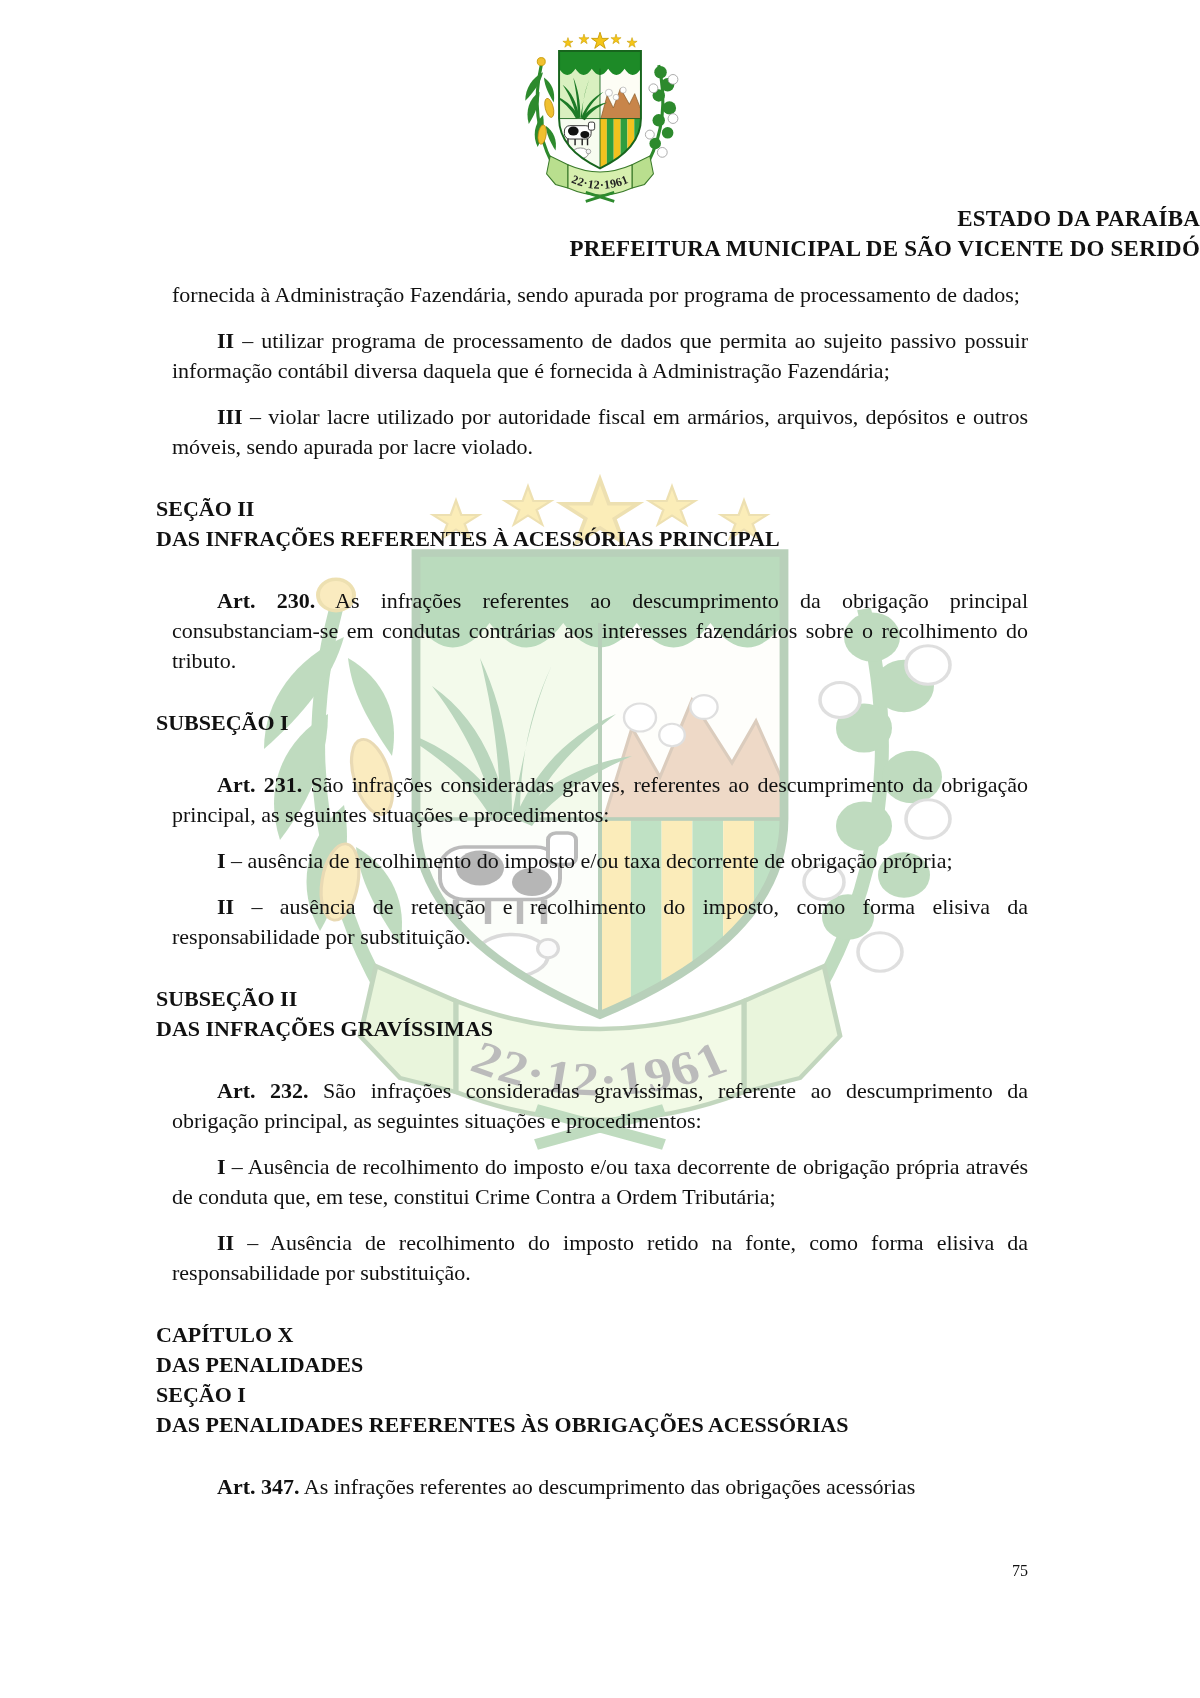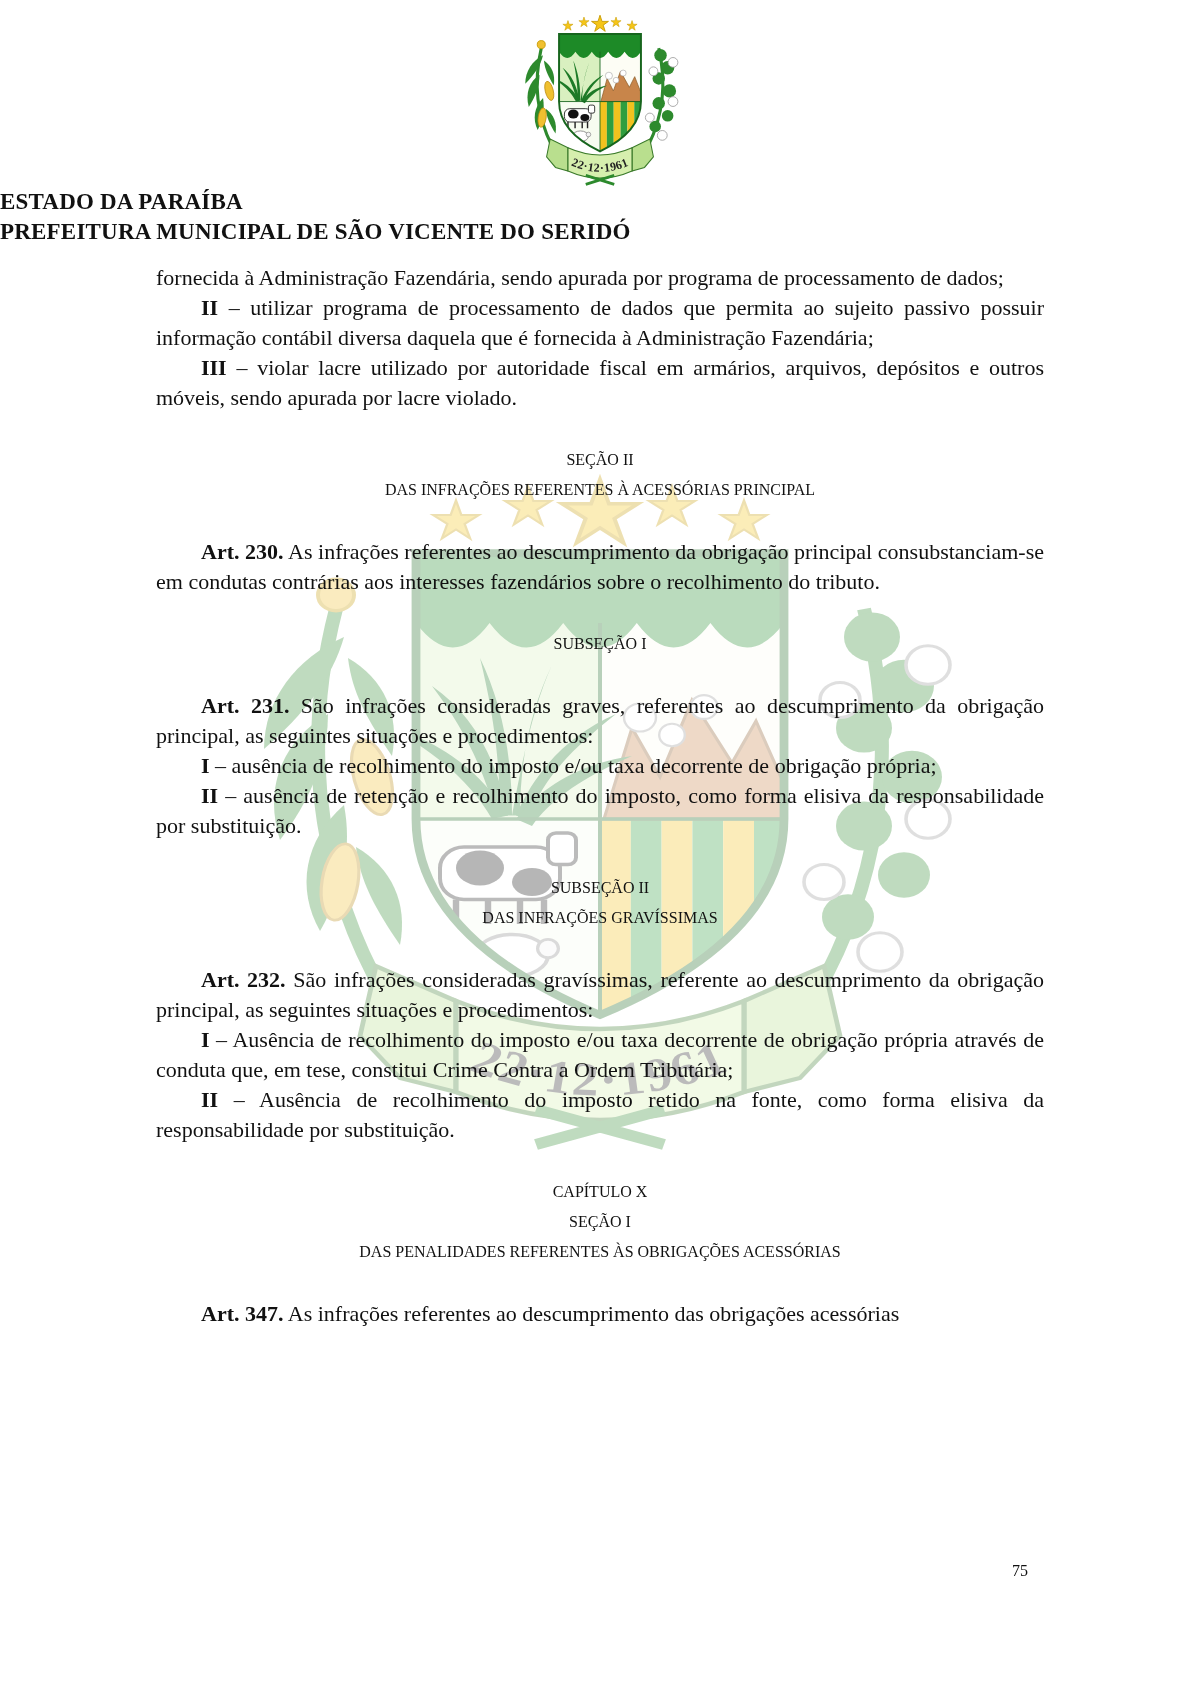--- a/index.html
+++ b/index.html
@@ -20,49 +20,48 @@
     width: 880px;
     height: 700px;
     opacity: 0.30;
     z-index: 0;
     pointer-events: none;
   }
   .watermark svg { display: block; width: 880px; height: 700px; }
   header.doc-header {
     position: relative;
     z-index: 1;
-    text-align: left;
-    padding-top: 9px;
+    text-align: right;
+    padding-top: 26px;
   }
   .crest-box svg { display: block; margin: 0 auto; width: 196px; height: 178px; }
   .h-state, .h-muni {
     margin: 0;
     font-size: 23px;
     line-height: 30px;
     font-weight: bold;
     letter-spacing: 0.2px;
   }
   main.doc-body {
     position: relative;
     z-index: 1;
     width: 888px;
     margin: 16px auto 0 auto;
   }
   .para {
-    margin: 0;
+    margin: 16px;
     font-size: 22px;
     line-height: 30px;
     text-align: justify;
   }
   .para.indent { text-indent: 45px; }
   .hgroup {
     margin: 32px 0;
-    text-align: center;
-    font-weight: normal;
-    font-size: 16px;
+    font-weight: bold;
+    font-size: 22px;
     line-height: 30px;
   }
   .hline { white-space: nowrap; }
   .pageno {
     position: absolute;
     top: 1556px;
     right: 172px;
     z-index: 1;
     font-size: 16px;
     line-height: 30px;
@@ -210,20 +209,21 @@
       <p class="para indent"><b>II</b><span> – ausência de retenção e recolhimento do imposto, como forma elisiva da responsabilidade por substituição.</span></p>
       <div class="hgroup">
         <div class="hline">SUBSEÇÃO II</div>
         <div class="hline">DAS INFRAÇÕES GRAVÍSSIMAS</div>
       </div>
       <p class="para indent"><b>Art. 232.</b><span> São infrações consideradas gravíssimas, referente ao descumprimento da obrigação principal, as seguintes situações e procedimentos:</span></p>
       <p class="para indent"><b>I</b><span> – Ausência de recolhimento do imposto e/ou taxa decorrente de obrigação própria através de conduta que, em tese, constitui Crime Contra a Ordem Tributária;</span></p>
       <p class="para indent"><b>II</b><span> – Ausência de recolhimento do imposto retido na fonte, como forma elisiva da responsabilidade por substituição.</span></p>
       <div class="hgroup">
         <div class="hline">CAPÍTULO X</div>
+        <div class="hline">DAS PENALIDADES</div>
         <div class="hline">SEÇÃO I</div>
         <div class="hline">DAS PENALIDADES REFERENTES ÀS OBRIGAÇÕES ACESSÓRIAS</div>
       </div>
       <p class="para indent"><b>Art. 347.</b><span> As infrações referentes ao descumprimento das obrigações acessórias</span></p>
     </main>
 
   <div class="pageno">75</div>
 </div>
 
 </body></html>

